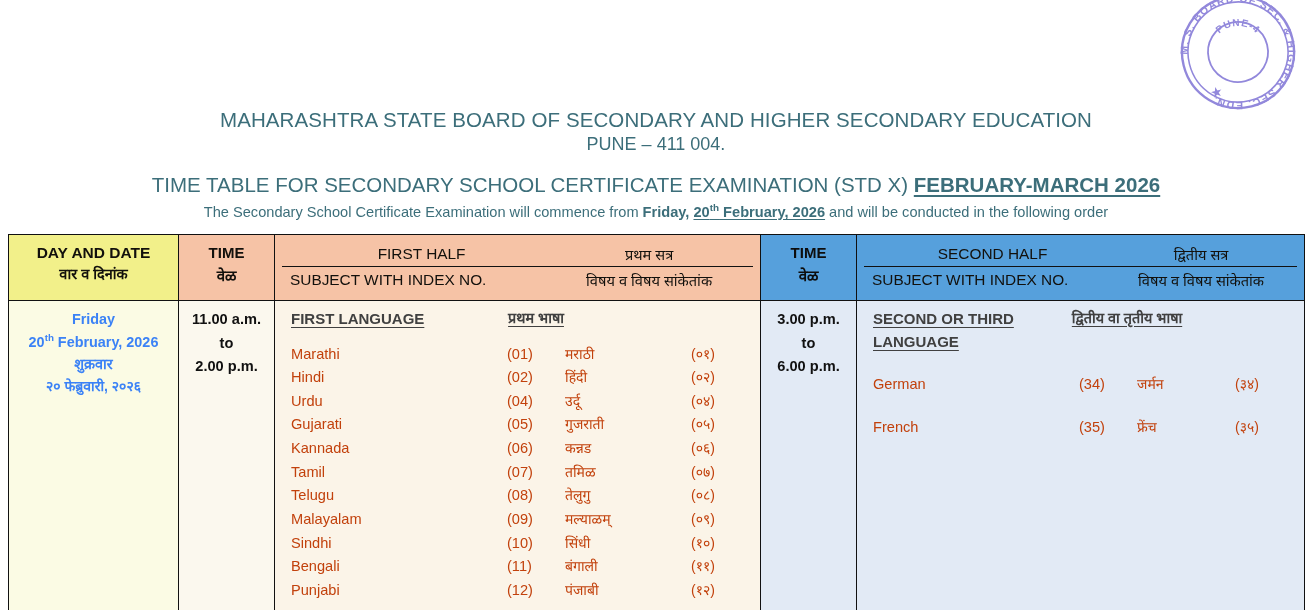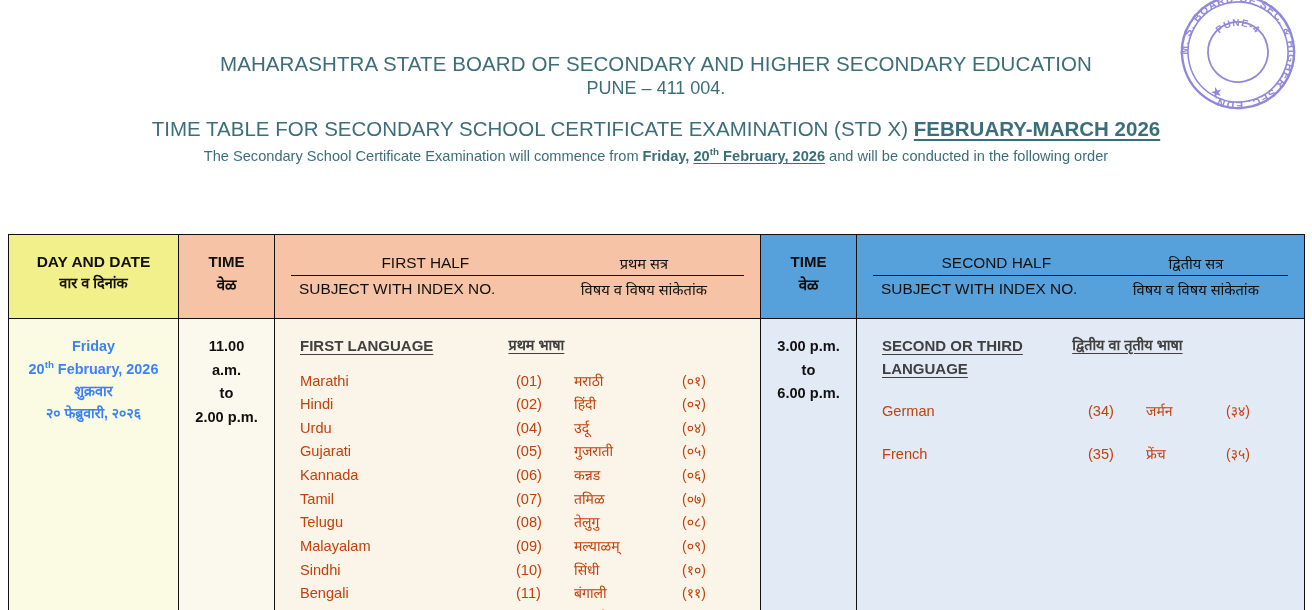--- a/index.html
+++ b/index.html
@@ -20,21 +20,21 @@
     right: 8px;
     width: 132px;
     height: 132px;
     opacity: 0.82;
     transform: rotate(-14deg);
   }
   .seal-wrap svg { display: block; }
 
   
   .doc-header {
-    padding-top: 52px;
+    padding-top: 108px;
     text-align: center;
     color: #3c6e7a;
   }
   .title-1 {
     font-size: 20.5px;
     letter-spacing: 0.1px;
     line-height: 1.18;
     white-space: nowrap;
   }
   .title-2 {
@@ -76,21 +76,21 @@
   }
   table.tt {
     width: 100%;
     height: 100%;
     border-collapse: collapse;
     table-layout: fixed;
   }
   table.tt th, table.tt td {
     border: 1.6px solid #111111;
     vertical-align: top;
-    padding: 16px;
+    padding: 7px;
     margin-left: 19px;
   }
 
   
   .th-day {
     background: #f2f08a;
     text-align: center;
     font-size: 15.5px;
     font-weight: bold;
     color: #12100c;

